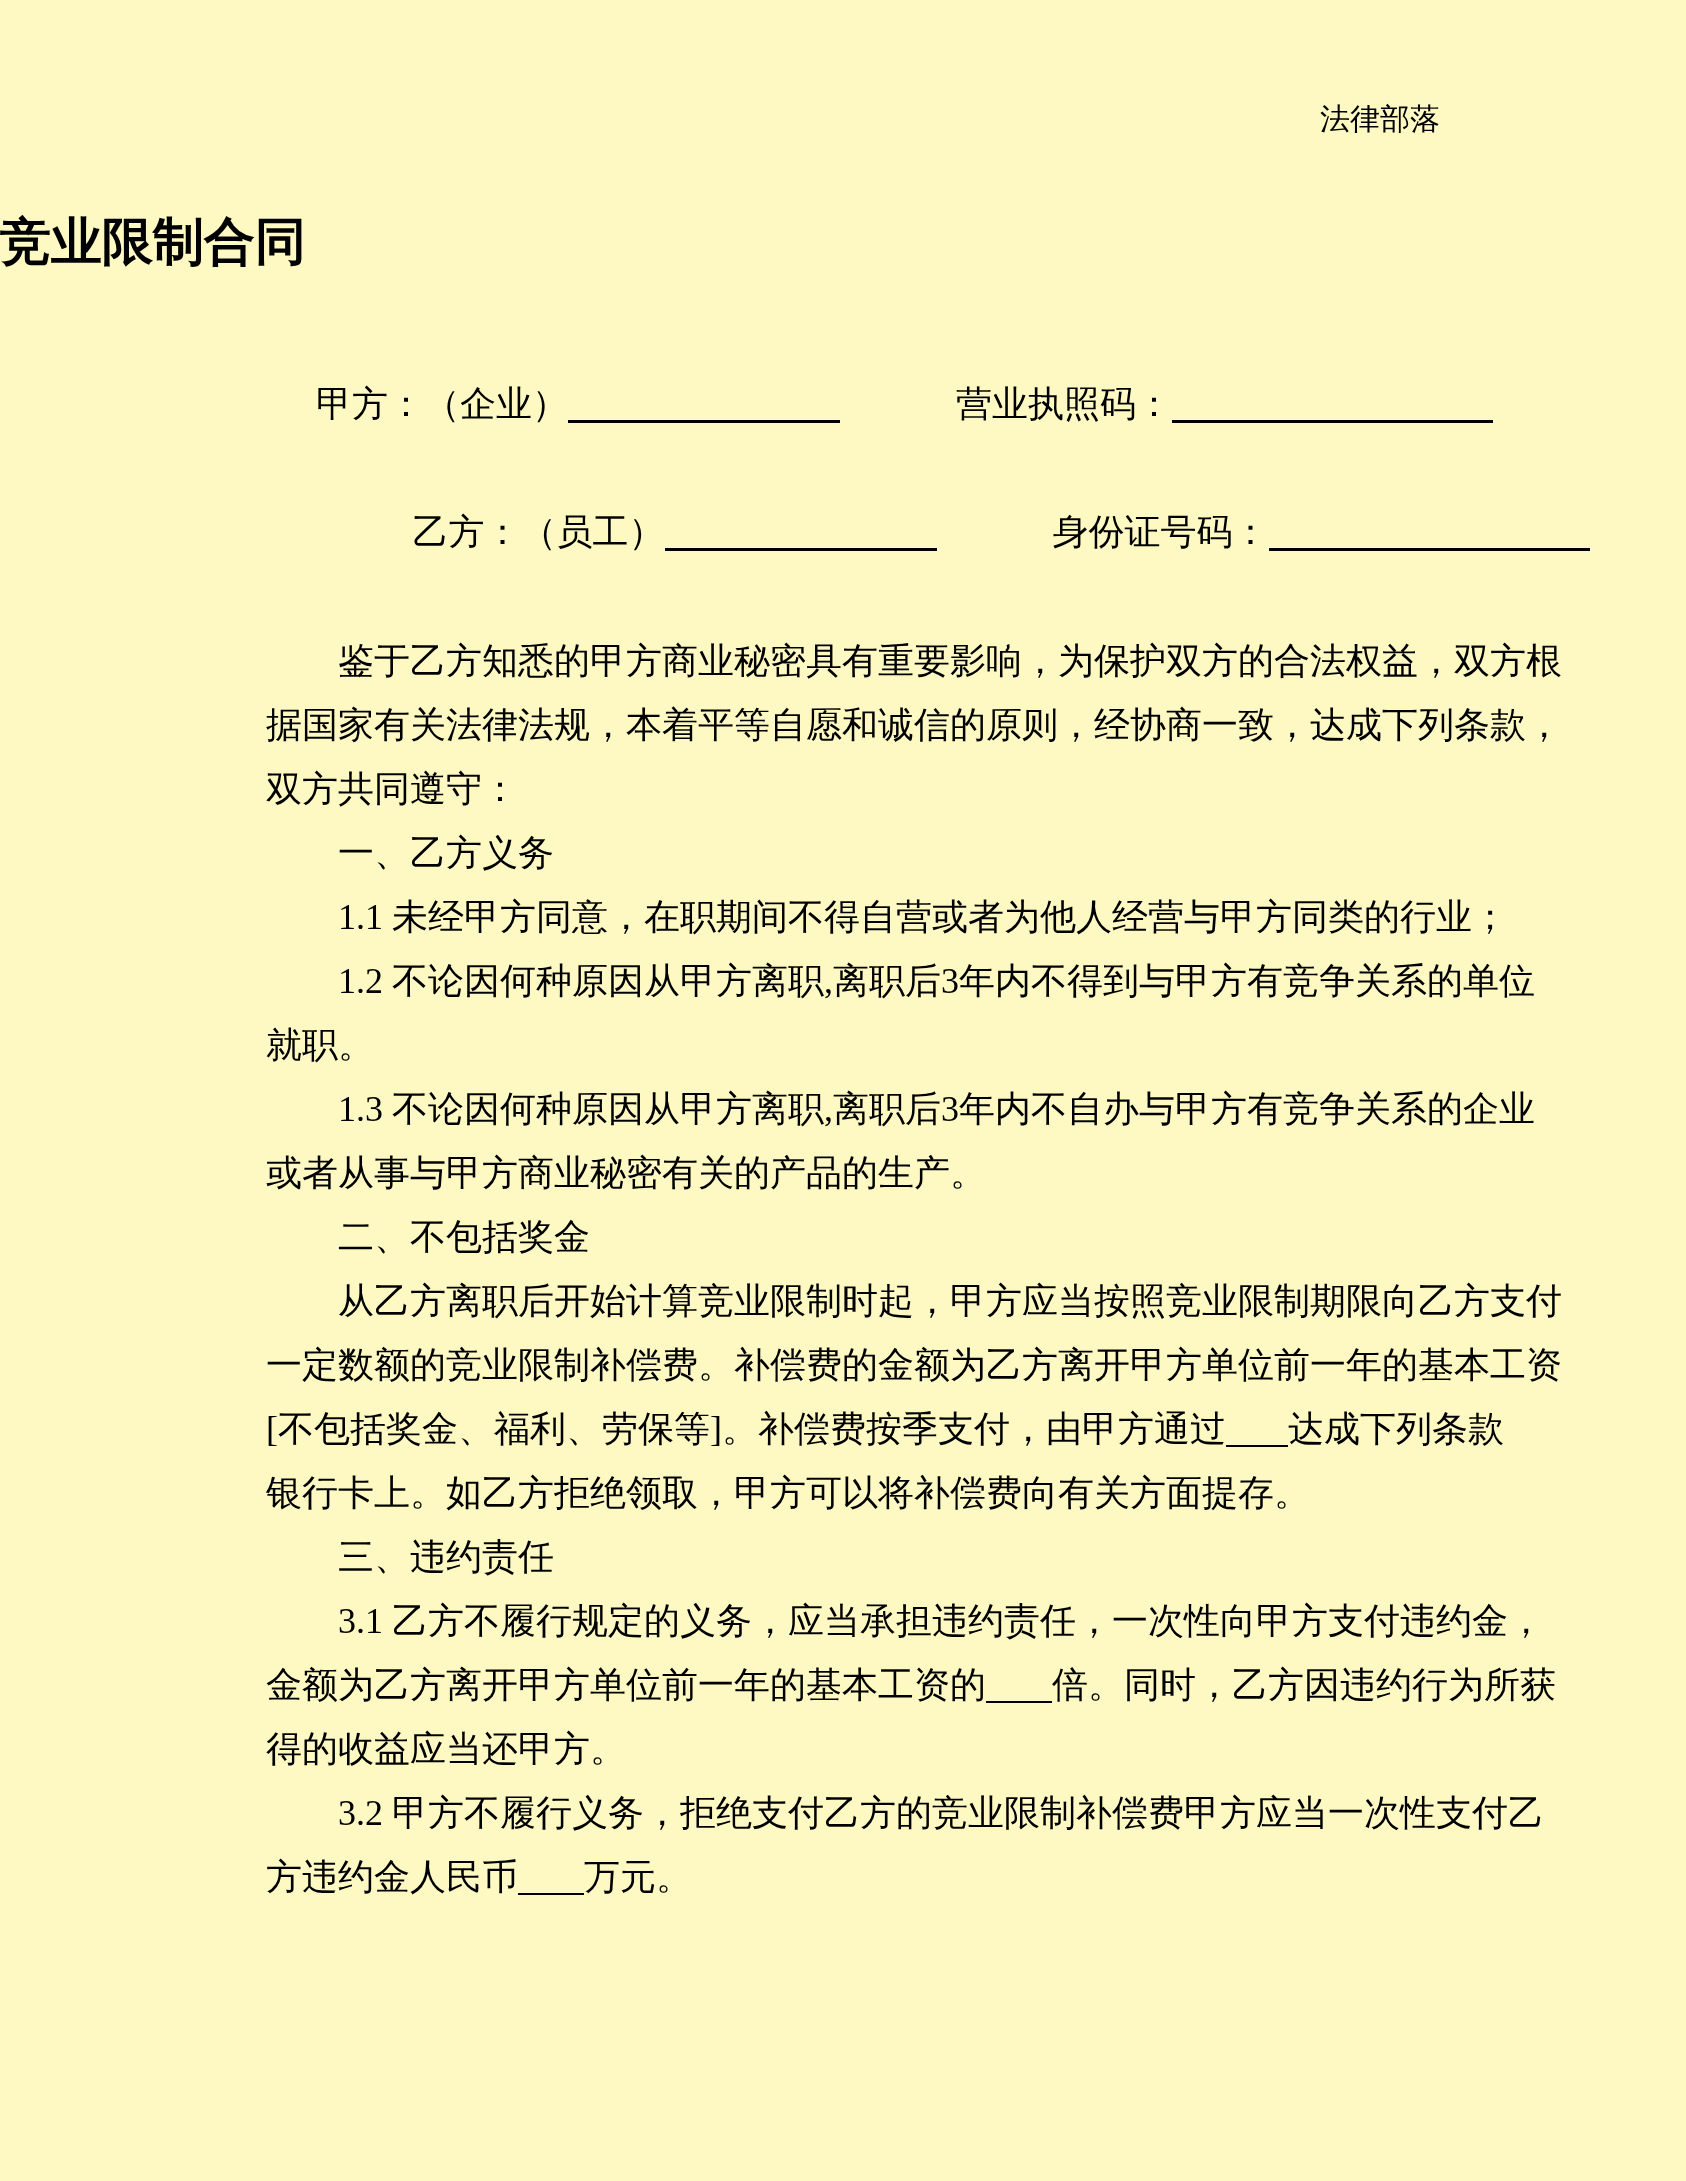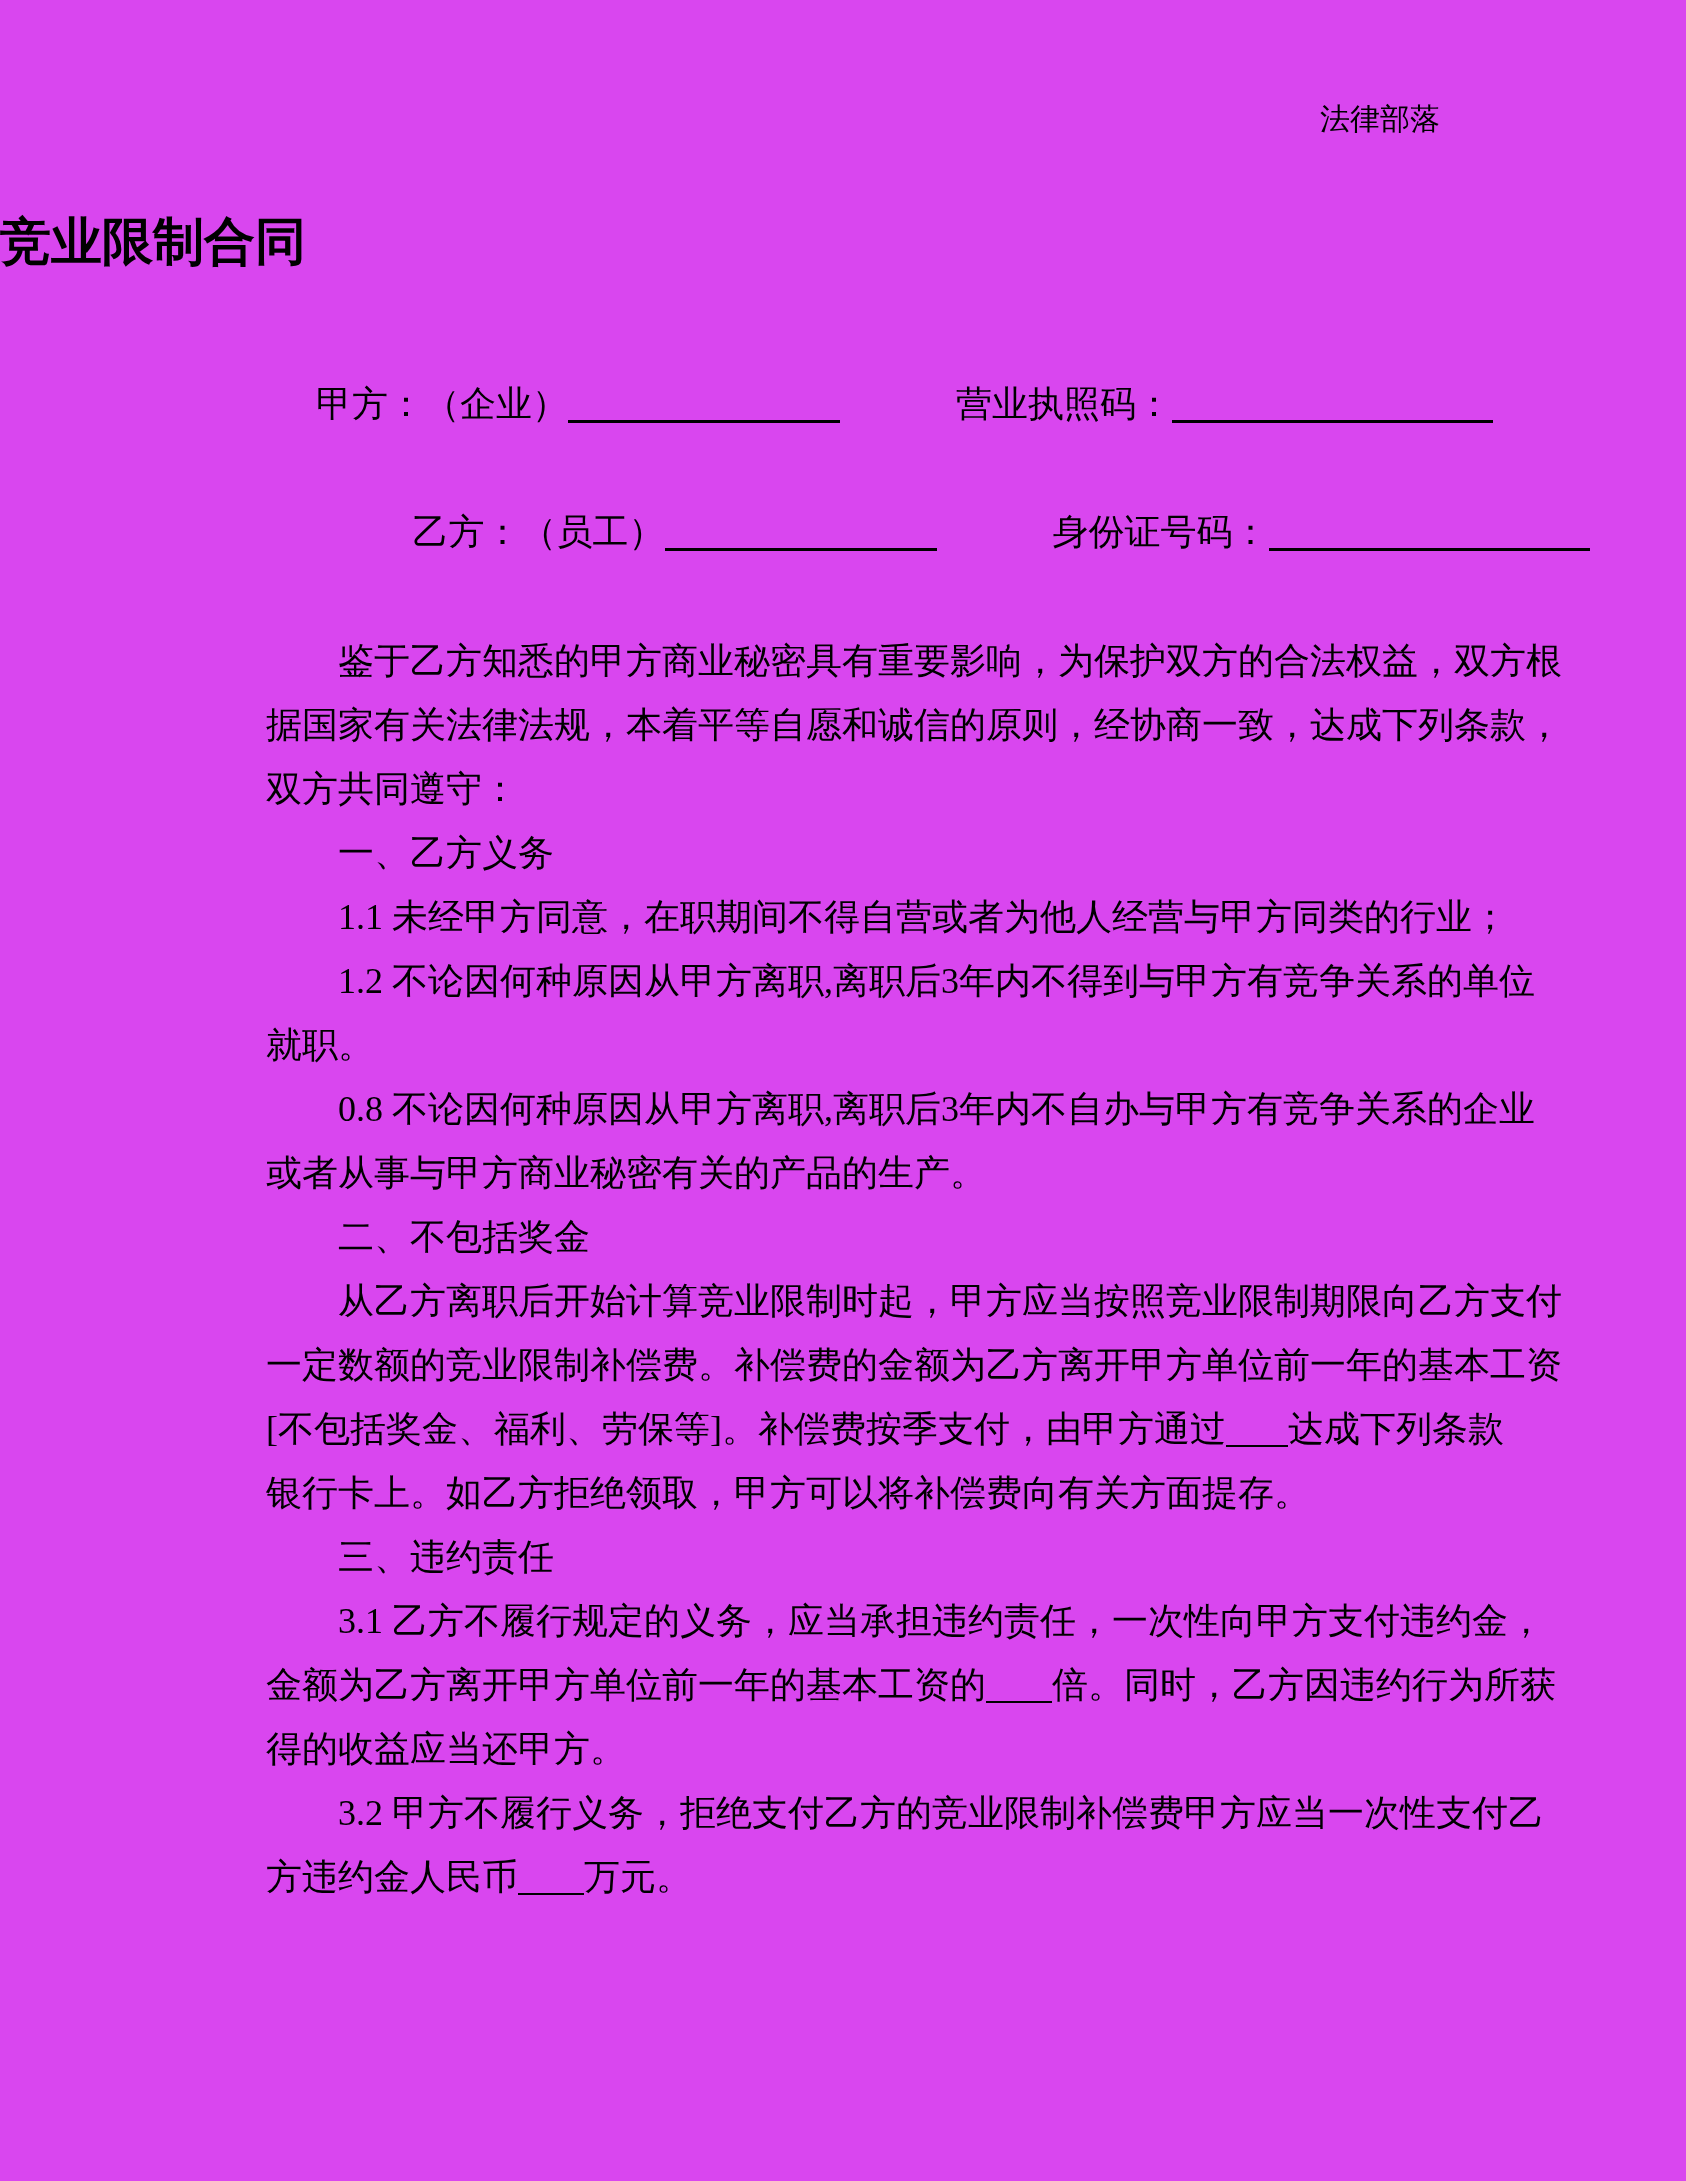--- a/index.html
+++ b/index.html
@@ -4,21 +4,21 @@
 <style>
   html, body {
     margin: 0;
     padding: 0;
     background: #ffffff;
   }
   .page {
     position: relative;
     width: 1686px;
     height: 2182px;
-    background: #d946ef;
+    background: #fef9c3;
     color: #000000;
     font-family: "Liberation Serif", "DejaVu Serif", serif;
     overflow: hidden;
   }
   .watermark {
     position: absolute;
     top: 99px;
     right: 246px;
     font-size: 30px;
   }
@@ -94,21 +94,21 @@
   </div>
 
   <div class="contract-body">
       <div class="cline indent"><span>鉴于乙方知悉的甲方商业秘密具有重要影响，为保护双方的合法权益，双方根</span></div>
       <div class="cline"><span>据国家有关法律法规，本着平等自愿和诚信的原则，经协商一致，达成下列条款，</span></div>
       <div class="cline"><span>双方共同遵守：</span></div>
       <div class="cline indent"><span>一、乙方义务</span></div>
       <div class="cline indent"><span>1.1 未经甲方同意，在职期间不得自营或者为他人经营与甲方同类的行业；</span></div>
       <div class="cline indent"><span>1.2 不论因何种原因从甲方离职,离职后3年内不得到与甲方有竞争关系的单位</span></div>
       <div class="cline"><span>就职。</span></div>
-      <div class="cline indent"><span>0.8 不论因何种原因从甲方离职,离职后3年内不自办与甲方有竞争关系的企业</span></div>
+      <div class="cline indent"><span>1.3 不论因何种原因从甲方离职,离职后3年内不自办与甲方有竞争关系的企业</span></div>
       <div class="cline"><span>或者从事与甲方商业秘密有关的产品的生产。</span></div>
       <div class="cline indent"><span>二、不包括奖金</span></div>
       <div class="cline indent"><span>从乙方离职后开始计算竞业限制时起，甲方应当按照竞业限制期限向乙方支付</span></div>
       <div class="cline"><span>一定数额的竞业限制补偿费。补偿费的金额为乙方离开甲方单位前一年的基本工资</span></div>
       <div class="cline"><span>[不包括奖金、福利、劳保等]。补偿费按季支付，由甲方通过</span><span class="inline-blank" style="width: 62px;"></span><span>达成下列条款</span></div>
       <div class="cline"><span>银行卡上。如乙方拒绝领取，甲方可以将补偿费向有关方面提存。</span></div>
       <div class="cline indent"><span>三、违约责任</span></div>
       <div class="cline indent"><span>3.1 乙方不履行规定的义务，应当承担违约责任，一次性向甲方支付违约金，</span></div>
       <div class="cline"><span>金额为乙方离开甲方单位前一年的基本工资的</span><span class="inline-blank" style="width: 66px;"></span><span>倍。同时，乙方因违约行为所获</span></div>
       <div class="cline"><span>得的收益应当还甲方。</span></div>

